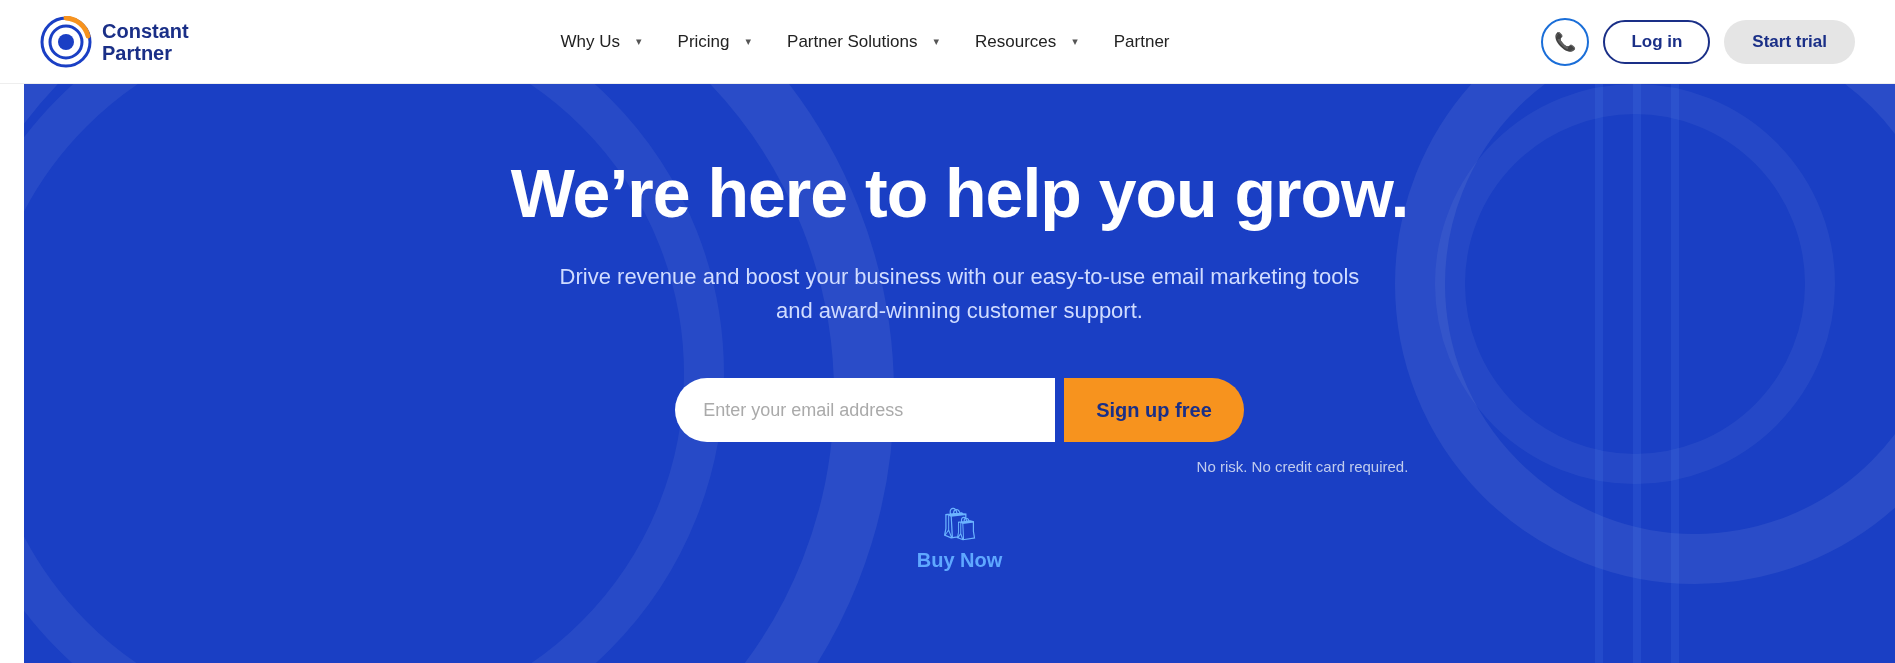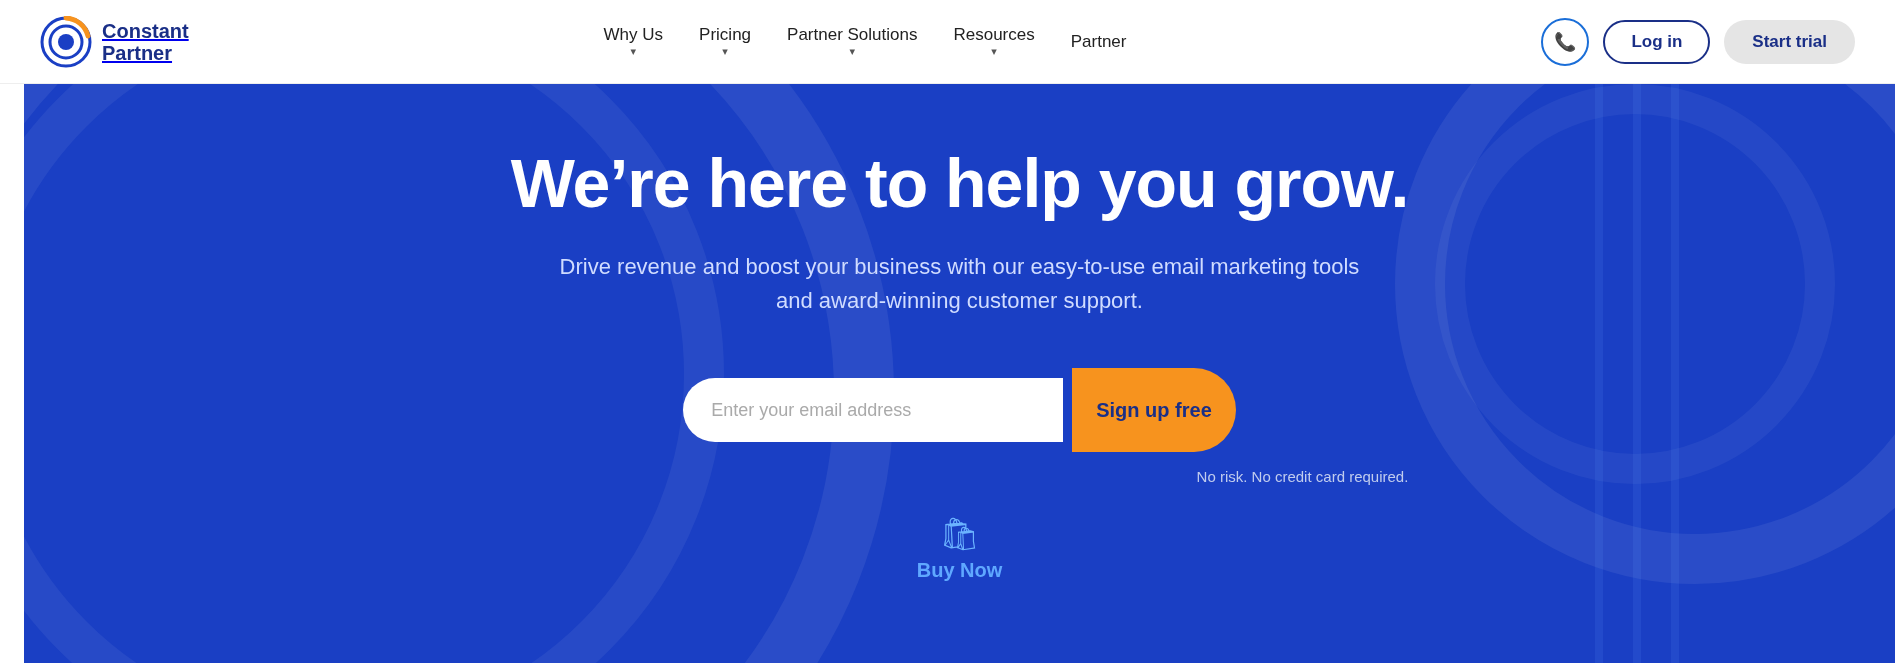--- a/index.html
+++ b/index.html
@@ -24,44 +24,42 @@
       text-decoration: none;
     }
     .logo-icon {
       width: 52px;
       height: 52px;
     }
     .logo-text {
       display: flex;
       flex-direction: column;
       line-height: 1.1;
-      text-decoration: underline;
     }
     .logo-text span {
       font-size: 20px;
       font-weight: 700;
       color: #1a2f87;
     }
     .nav-links {
       display: flex;
       align-items: center;
       gap: 8px;
     }
     .nav-item {
       display: flex;
       align-items: center;
-      gap: 0;
+      gap: 16px;
       padding: 8px 14px;
       font-size: 17px;
       color: #222;
       cursor: pointer;
       font-weight: 500;
       border-radius: 6px;
       transition: background 0.15s;
-      flex-direction: column;
     }
     .chevron {
       font-size: 11px;
       color: #555;
     }
     .nav-actions {
       display: flex;
       align-items: center;
       gap: 14px;
     }
@@ -204,22 +202,22 @@
       border-radius: 50px 0 0 50px;
       border: none;
       padding: 0 28px;
       font-size: 18px;
       color: #666;
       outline: none;
       background: #ffffff;
     }
     .email-input::placeholder { color: #aaa; }
     .signup-btn {
-      height: 84px;
-      padding: 0 24px;
+      height: 64px;
+      padding: 0 32px;
       border-radius: 0 50px 50px 0;
       border: none;
       background: #f7931e;
       font-size: 20px;
       font-weight: 700;
       color: #1a2f87;
       cursor: pointer;
       white-space: nowrap;
       text-align: right;
     }

